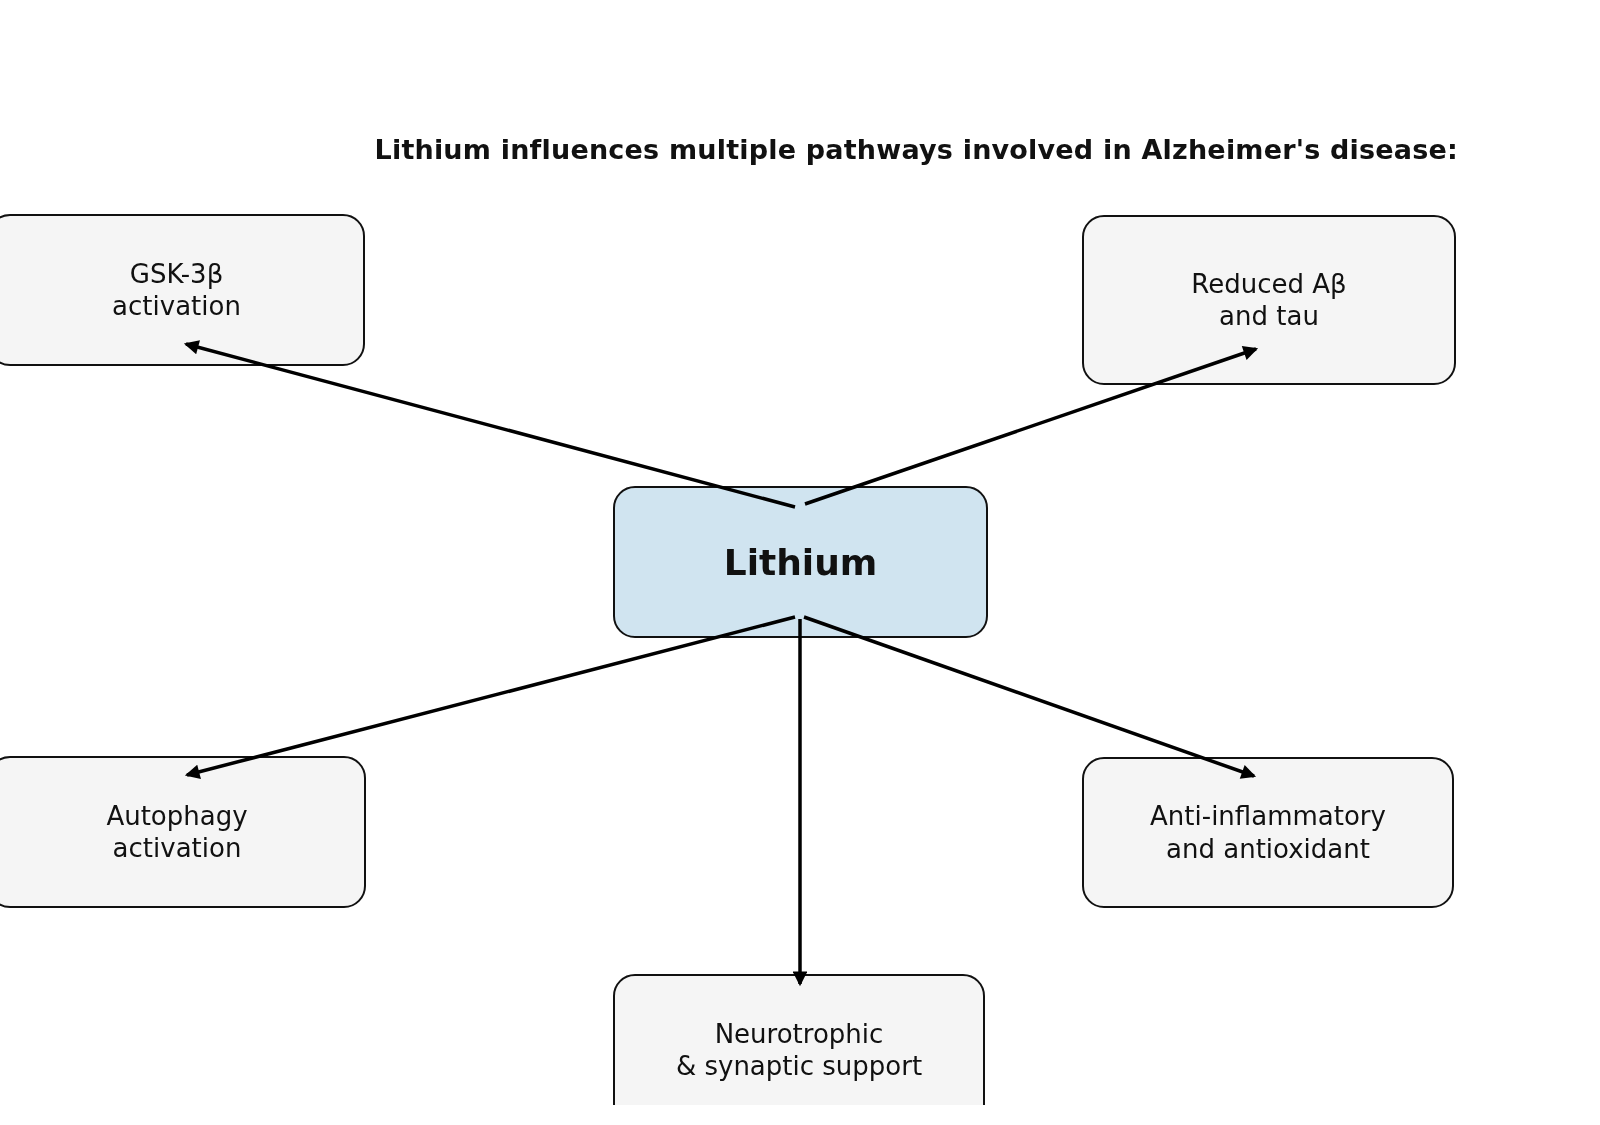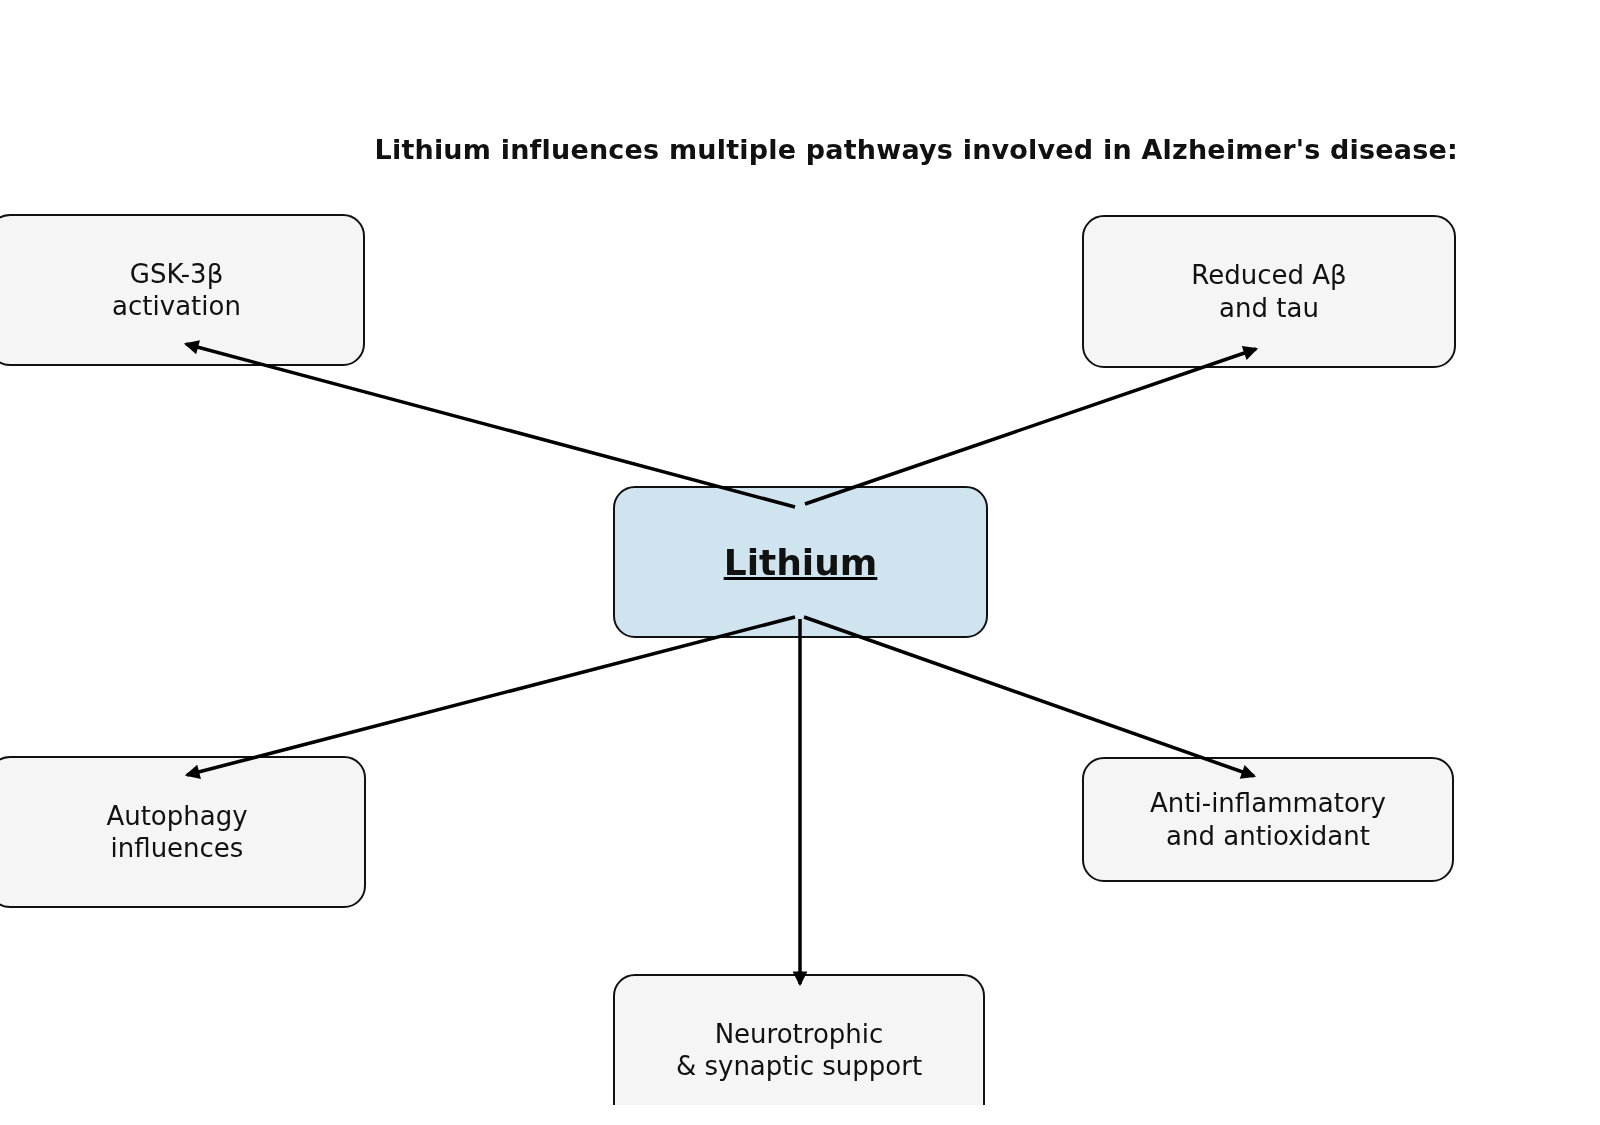--- a/index.html
+++ b/index.html
@@ -43,32 +43,31 @@
     text-align: center;
   }
   .node-label {
     font-size: 26px;
     line-height: 1.25;
     color: var(--text_color);
     white-space: pre-line;
   }
   .node.center {
     background: var(--center_fill);
-    text-decoration: underline;
   }
   .node.center .node-label {
     font-size: 36px;
     font-weight: bold;
     white-space: nowrap;
   }
   .box-tl { left: -12px;  top: 214px; width: 377px; height: 152px; }
-  .box-tr { left: 1082px; top: 215px; width: 374px; height: 153px; }
+  .box-tr { left: 1082px; top: 215px; width: 374px; height: 170px; }
   .box-c  { left: 613px;  top: 486px; width: 375px; height: 152px; }
   .box-bl { left: -12px;  top: 756px; width: 378px; height: 152px; }
-  .box-br { left: 1082px; top: 757px; width: 372px; height: 125px; }
+  .box-br { left: 1082px; top: 757px; width: 372px; height: 151px; }
   .box-bc { left: 613px;  top: 974px; width: 372px; height: 152px; }
   svg.arrows {
     position: absolute;
     left: 0; top: 0;
     width: 1600px; height: 1105px;
     pointer-events: none;
     z-index: 5;
   }
   svg.arrows line {
     stroke: var(--arrow_color);
@@ -92,21 +91,21 @@
     <span class="node-label">Reduced Aβ
 and tau</span>
   </div>
 
   <div class="node center box-c">
     <span class="node-label">Lithium</span>
   </div>
 
   <div class="node box-bl">
     <span class="node-label">Autophagy
-influences</span>
+activation</span>
   </div>
 
   <div class="node box-br">
     <span class="node-label">Anti-inflammatory
 and antioxidant</span>
   </div>
 
   <div class="node box-bc">
     <span class="node-label">Neurotrophic
 &amp; synaptic support</span>

